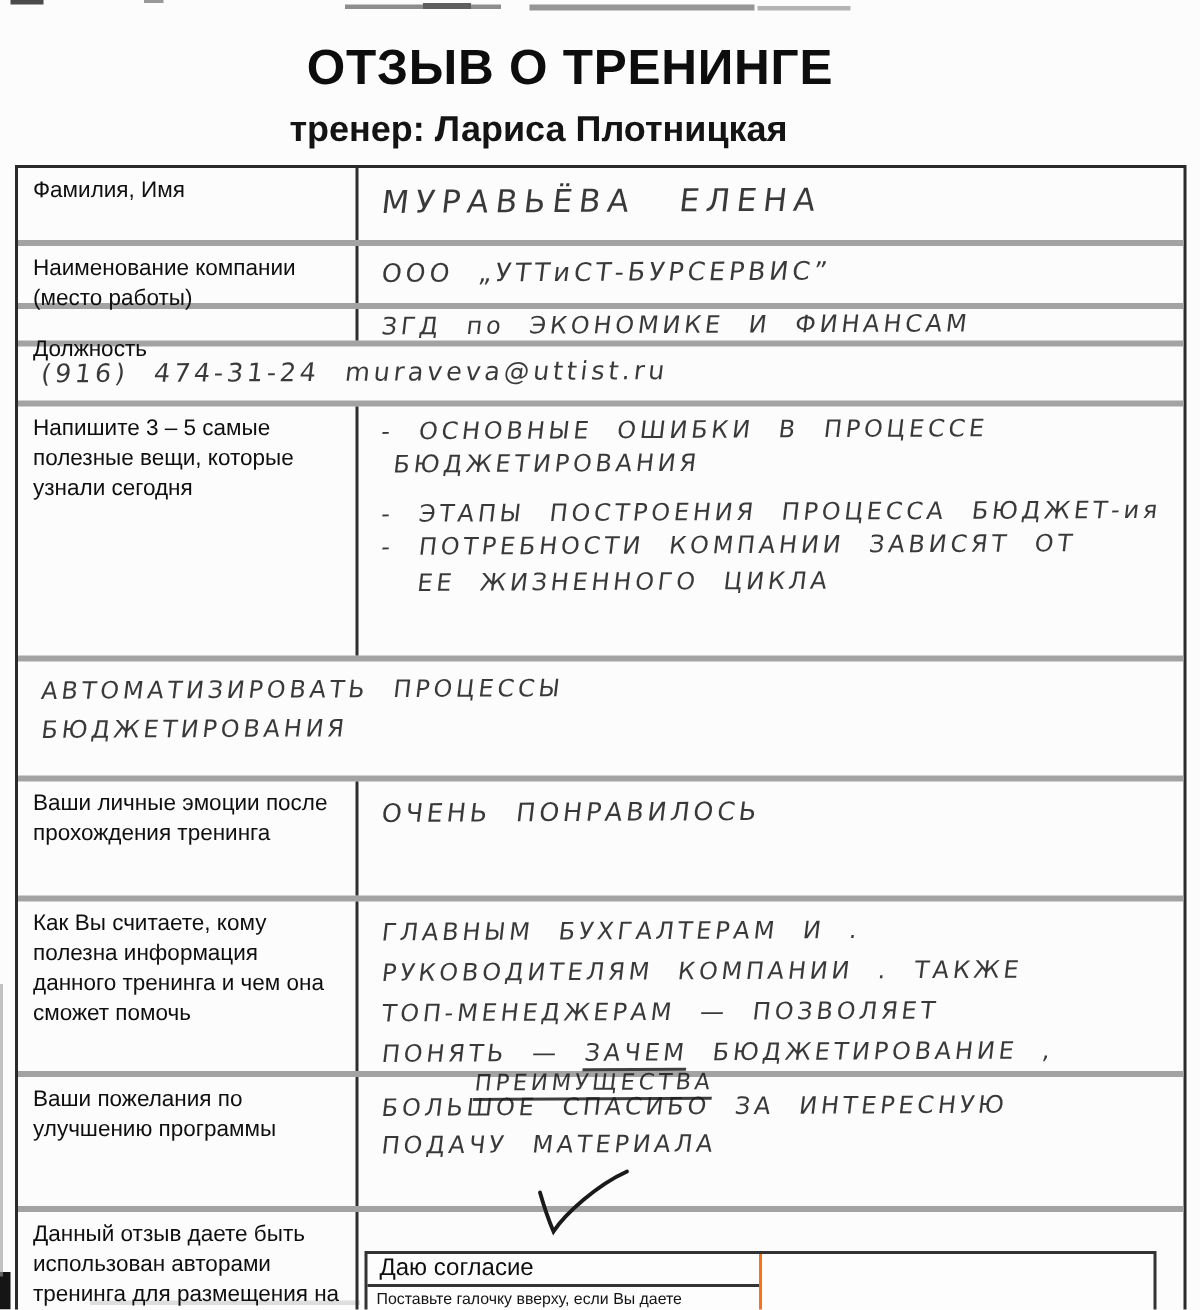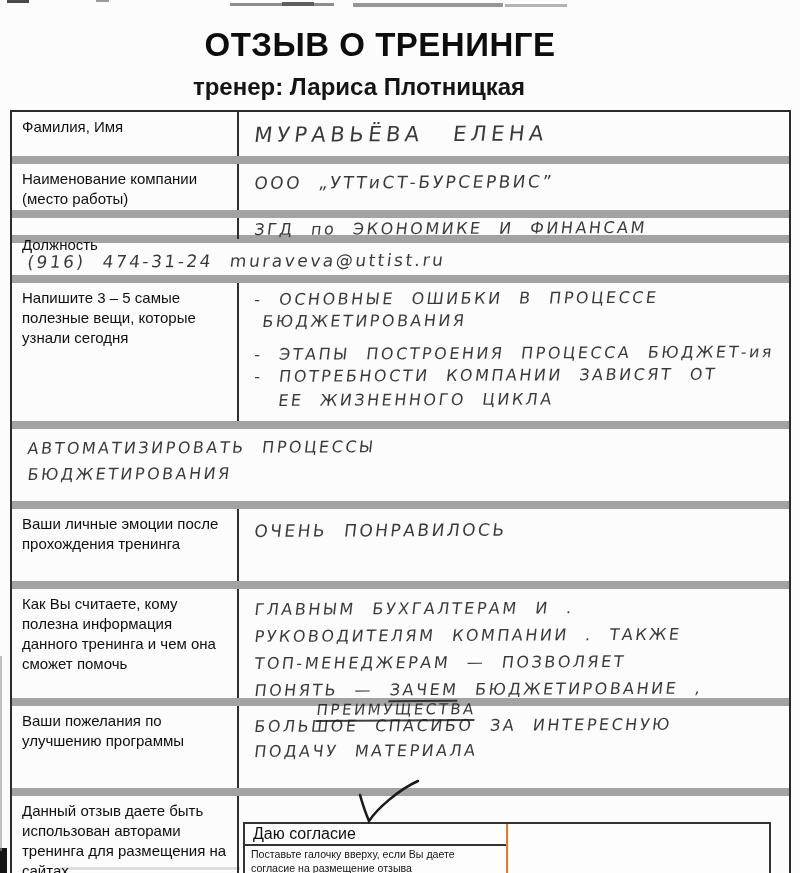--- a/index.html
+++ b/index.html
@@ -16,30 +16,30 @@
   
   .header { position:absolute; left:0; top:12px; width:760px; text-align:center;margin-top:14px; }
   .title { font-size:33px; font-weight:700; letter-spacing:.5px; color:#0d0d0d; }
   .subtitle { font-size:24px; font-weight:700; margin-top:9px; margin-right:42px; color:#141414; }
   
   .form-table {
     position:absolute; left:10px; top:110px; width:781px;
     border:2px solid #2b2b2b;
     background:transparent;
   }
-  .row { display:flex; border-bottom:8px solid #a3a3a3; }
+  .row { display:flex; border-bottom:4px solid #a3a3a3; }
   .row:last-child { border-bottom:none; }
   .cell-label {
     width:227px; flex:0 0 227px;
     border-right:2px solid #2e2e2e;
     padding:5px 10px 4px 10px;
     font-size:15px; line-height:1.33; color:#0f0f0f;
   }
   .cell-value { flex:1 1 auto; position:relative; overflow:visible; }
-  .r0{height:52px}.r1{height:54px}.r2{height:25px}.r3{height:40px}.r4{height:146px}
+  .r0{height:52px}.r1{height:42px}.r2{height:25px}.r3{height:40px}.r4{height:170px}
   .r5{height:80px}.r6{height:80px}.r7{height:117px}.r8{height:90px}.r9{height:83px}
   .r2 .cell-label{padding-top:17px}
   
   .hw {
     font-family:"DejaVu Sans", sans-serif;
     color:#1d1d1d;
     letter-spacing:2.5px; word-spacing:9px;
     white-space:nowrap;
     transform:skewX(-7deg) rotate(-.3deg);
     transform-origin:left bottom;

